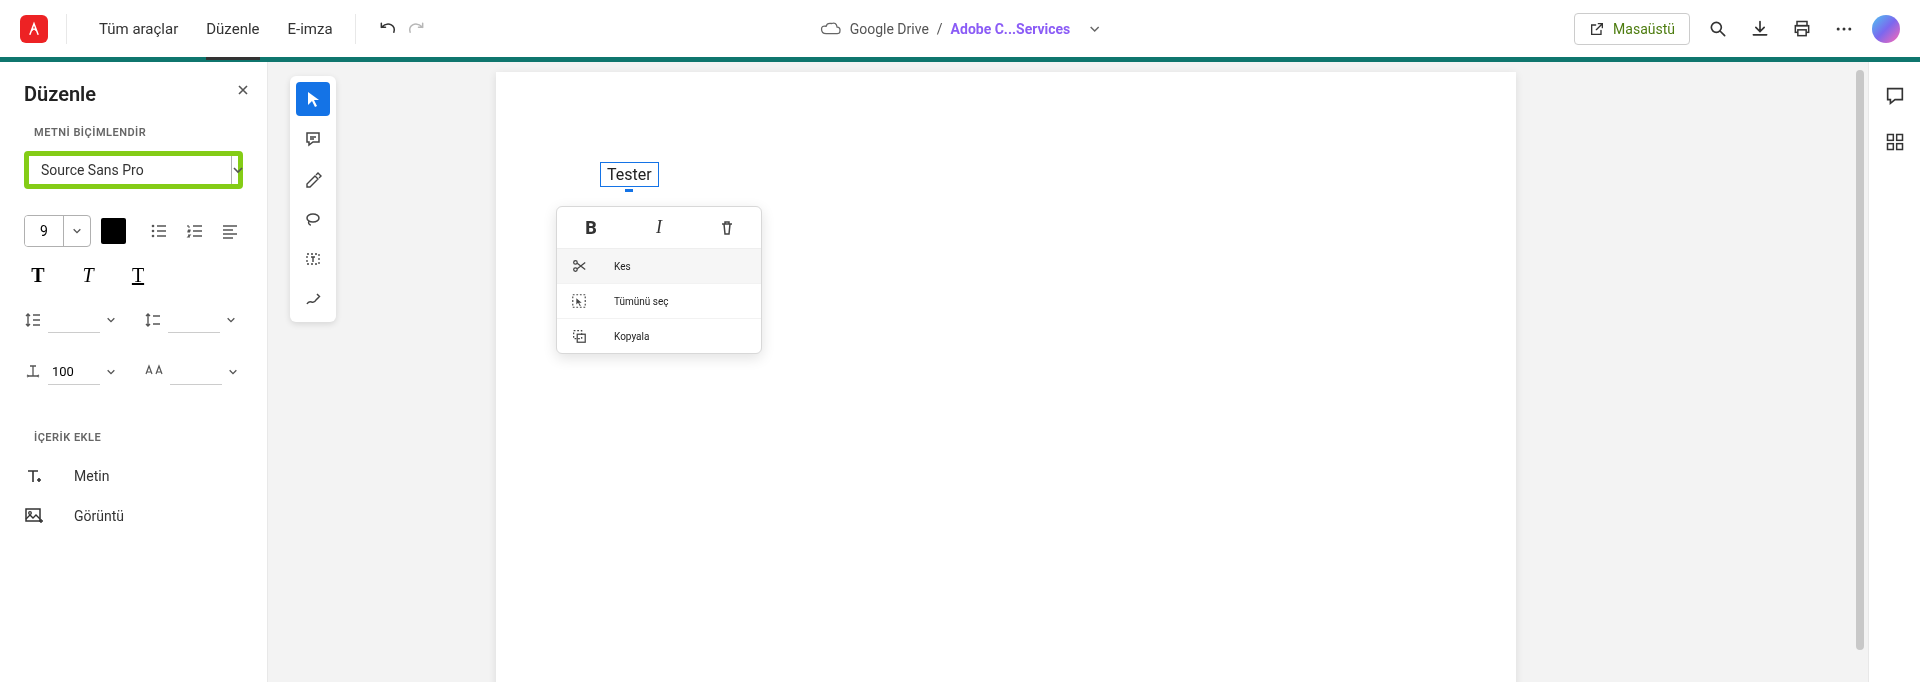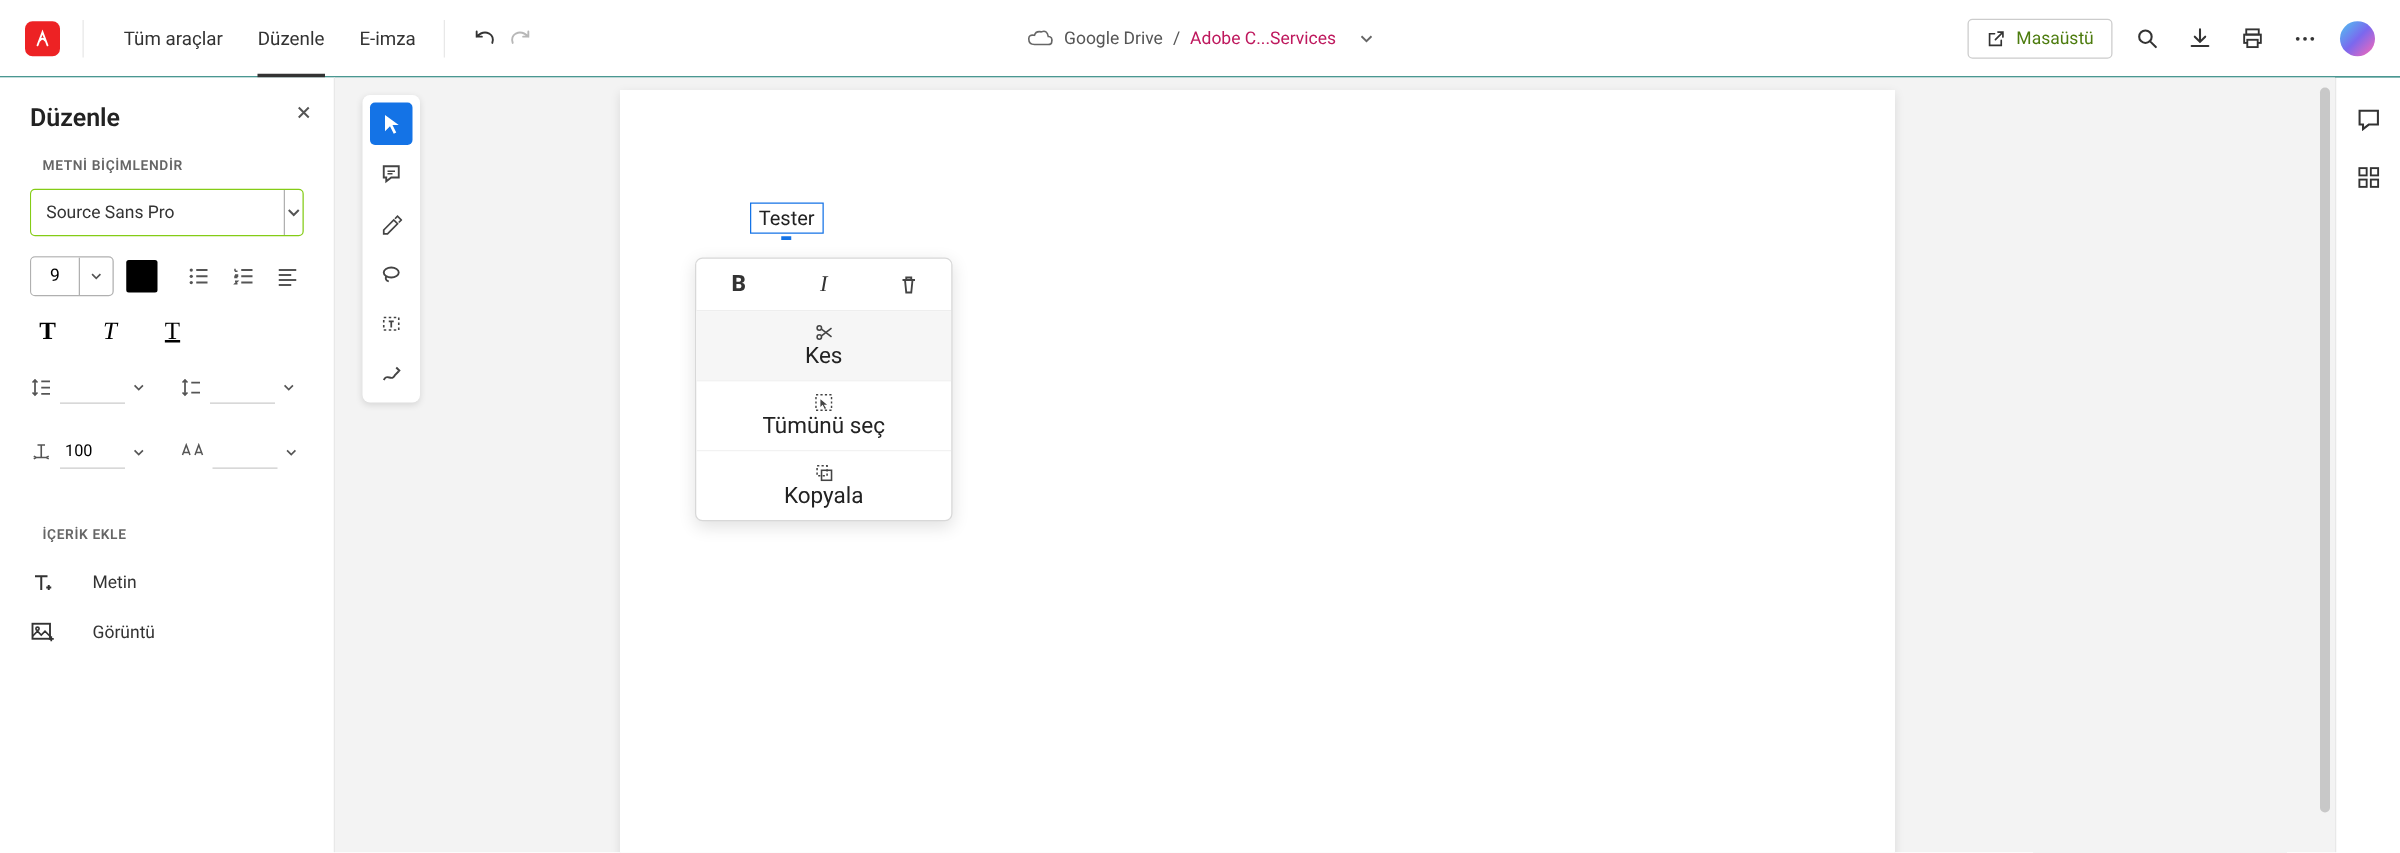--- a/index.html
+++ b/index.html
@@ -1,36 +1,36 @@
 <!DOCTYPE html>
 <html><head>
 <meta charset="utf-8">
 <style>
 * { margin: 0; padding: 0; box-sizing: border-box; font-family: -apple-system, BlinkMacSystemFont, "Segoe UI", Roboto, sans-serif; }
 body { background: #fff; width: 1920px; height: 682px; overflow: hidden; }
 
-.topbar { height: 62px; display: flex; align-items: center; padding: 0 20px; border-bottom: 1px solid #0f766e; position: relative; }
+.topbar { height: 62px; display: flex; align-items: center; padding: 0 20px; border-bottom: 5px solid #0f766e; position: relative; }
 .logo { width: 28px; height: 28px; background: #ed2224; border-radius: 6px; display: flex; align-items: center; justify-content: center; color: #fff; font-weight: 700; font-size: 15px; margin-right: 18px; }
 .divider-v { width: 1px; height: 30px; background: #e8e8e8; margin-right: 18px; }
 .nav-item { font-size: 15px; color: #333; padding: 0 14px; height: 62px; display: flex; align-items: center; cursor: pointer; position: relative; }
 .nav-item.active::after { content: ""; position: absolute; bottom: 0; left: 14px; right: 14px; height: 3px; background: #333; }
 .topbar-center { position: absolute; left: 50%; transform: translateX(-50%); display: flex; align-items: center; gap: 8px; font-size: 14px; color: #555; justify-content: center; }
 .breadcrumb-link { color: #555; }
-.breadcrumb-current { color: #be185d; font-weight: 400; }
+.breadcrumb-current { color: #8b5cf6; font-weight: 700; }
 .topbar-right { margin-left: auto; display: flex; align-items: center; gap: 14px; }
 .desktop-btn { display: flex; align-items: center; gap: 8px; border: 1px solid #ccc; border-radius: 4px; padding: 7px 14px; font-size: 14px; color: #4d7c0f; cursor: pointer; }
 .icon-btn { width: 28px; height: 28px; display: flex; align-items: center; justify-content: center; color: #333; cursor: pointer; }
 .avatar { width: 28px; height: 28px; border-radius: 50%; background: linear-gradient(135deg, #4ec5f1, #7b68ee, #ff69b4); }
 
 .workspace { display: flex; height: calc(682px - 62px); }
 .left-panel { width: 268px; background: #fff; border-right: 1px solid #e8e8e8; padding: 20px 24px; position: relative; }
 .panel-title { font-size: 20px; font-weight: 600; color: #222; margin-bottom: 20px; }
 .panel-close { position: absolute; right: 18px; top: 22px; cursor: pointer; color: #666; font-size: 14px; }
 .section-label { font-size: 11px; letter-spacing: 0.5px; color: #666; font-weight: 600; margin-bottom: 12px; text-transform: uppercase; margin-left: 10px; }
-.font-select { display: flex; border: 1px solid #84cc16; border-radius: 4px; height: 38px; margin-bottom: 16px; }
+.font-select { display: flex; border: 5px solid #84cc16; border-radius: 4px; height: 38px; margin-bottom: 26px; }
 .font-select-input { flex: 1; border: none; padding: 0 12px; font-size: 14px; color: #333; outline: none; border-radius: 4px 0 0 4px; }
 .font-select-arrow { width: 32px; border-left: 1px solid #b0b0b0; display: flex; align-items: center; justify-content: center; cursor: pointer; }
 .row { display: flex; align-items: center; gap: 10px; margin-bottom: 14px; }
 .size-box { display: flex; border: 1px solid #b0b0b0; border-radius: 4px; height: 32px; overflow:hidden; }
 .size-input { width: 38px; border: none; text-align: center; font-size: 14px; outline: none; }
 .size-arrow { width: 28px; border-left: 1px solid #b0b0b0; display: flex; align-items: center; justify-content: center; cursor: pointer; }
 .color-swatch { width: 26px; height: 26px; background: #000; border-radius: 2px; cursor: pointer; }
 .small-icon-btn { width: 26px; height: 26px; display: flex; align-items: center; justify-content: center; color: #444; cursor: pointer; }
 .style-row { display: flex; gap: 22px; margin-bottom: 18px; }
 .style-btn { width: 28px; height: 28px; display: flex; align-items: center; justify-content: center; font-size: 20px; font-weight: 700; cursor: pointer; }
@@ -42,21 +42,21 @@
 .canvas-area { flex: 1; background: #f3f3f3; position: relative; overflow: hidden; }
 .tool-rail { position: absolute; left: 22px; top: 14px; background: #fff; border-radius: 6px; box-shadow: 0 2px 6px rgba(0,0,0,0.12); padding: 6px; display: flex; flex-direction: column; gap: 6px; }
 .tool-btn { width: 34px; height: 34px; border-radius: 4px; display: flex; align-items: center; justify-content: center; cursor: pointer; color: #444; }
 .tool-btn.active { background: #1473e6; color: #fff; }
 .page { position: absolute; left: 228px; top: 10px; width: 1020px; height: 1000px; background: #fff; box-shadow: 0 2px 8px rgba(0,0,0,0.1); }
 .text-box { position: absolute; left: 104px; top: 90px; border: 1.5px solid #1473e6; padding: 2px 6px; font-size: 16px; color: #222; }
 .text-box::after { content:""; position:absolute; left:50%; bottom:-6px; transform:translateX(-50%); width:8px; height:3px; background:#1473e6; }
 .context-menu { position: absolute; left: 60px; top: 134px; width: 206px; background: #fff; border: 1px solid #d8d8d8; border-radius: 6px; box-shadow: 0 4px 14px rgba(0,0,0,0.12); overflow:hidden; }
 .cm-toolbar { display: flex; height: 42px; border-bottom: 1px solid #eee; }
 .cm-tool { flex: 1; display: flex; align-items: center; justify-content: center; font-size: 18px; cursor: pointer; color:#333; }
-.cm-item { display: flex; align-items: center; gap: 0; padding: 9px 14px; font-size: 18px; color: #222; cursor: pointer; border-bottom: 1px solid #f2f2f2; flex-direction: column; }
+.cm-item { display: flex; align-items: center; gap: 27px; padding: 9px 14px; font-size: 10px; color: #222; cursor: pointer; border-bottom: 1px solid #f2f2f2; }
 .cm-item:last-child { border-bottom: none; }
 .cm-item.hover { background: #f6f6f6; }
 .scrollbar-v { position:absolute; right:0; top:0; bottom:0; width:16px; }
 .scrollbar-thumb { position:absolute; left:4px; right:4px; top:8px; height:580px; background:#c8c8c8; border-radius:4px; }
 
 .right-rail { width: 52px; border-left: 1px solid #e8e8e8; background: #fff; display: flex; flex-direction: column; align-items: center; gap: 18px; padding-top: 20px; }
 
 svg { display: block; }
 </style>
 </head>

